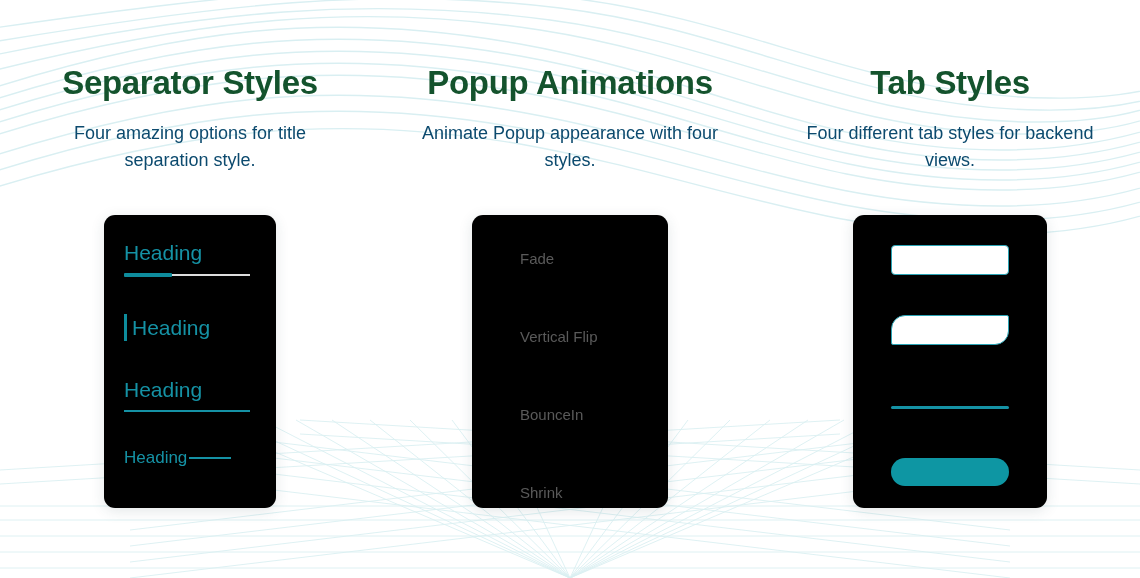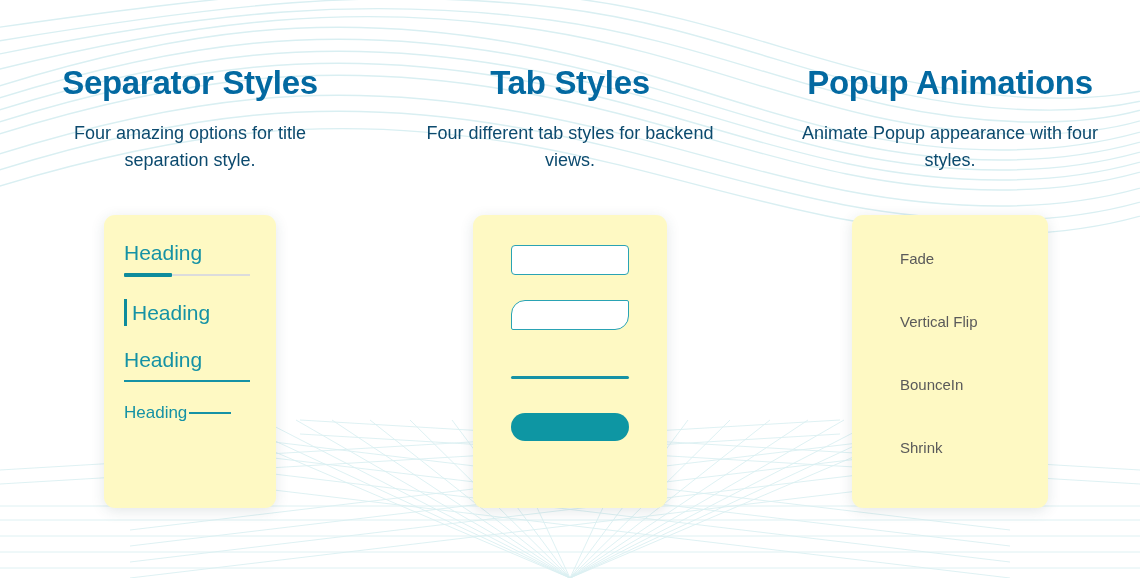--- a/index.html
+++ b/index.html
@@ -49,43 +49,44 @@
     display: flex;
     flex-direction: column;
     align-items: center;
     padding-top: 64px;
     box-sizing: border-box;
   }
 
   .col-title {
     font-size: 33px;
     font-weight: bold;
-    color: #0369a1;
+    color: #14532d;
     letter-spacing: -0.3px;
     line-height: 1.15;
     margin: 0 0 18px 0;
     text-align: center;
     white-space: nowrap;
   }
   .col-desc {
     font-size: 18px;
     color: #0c4a6e;
     line-height: 1.5;
     text-align: center;
     margin: 0;
     max-width: 300px;
   }
 
   
   .card {
-    background: #fef9c3;
+    background: #000000;
     border-radius: 11px;
     box-shadow: 0 3px 14px rgba(40, 70, 80, 0.13);
     box-sizing: border-box;
     position: relative;
+    gap: 15px;
   }
 
   .card-separators {
     width: 172px;
     height: 293px;
     margin-top: 41px;
     padding: 26px 20px 20px 20px;
     display: flex;
     flex-direction: column;
     justify-content: flex-start;
@@ -319,37 +320,37 @@
 
         <div class="sep-item sep-style-4">
           <span class="heading-text">Heading</span>
           <span class="inline-line"></span>
         </div>
 
       </div>
     </div>
 
     <div class="column">
+      <h2 class="col-title">Popup Animations</h2>
+      <p class="col-desc">Animate Popup appearance with four styles.</p>
+
+      <div class="card card-popups">
+        <div class="popup-item">Fade</div>
+        <div class="popup-item">Vertical Flip</div>
+        <div class="popup-item">BounceIn</div>
+        <div class="popup-item">Shrink</div>
+      </div>
+    </div>
+
+    <div class="column">
       <h2 class="col-title">Tab Styles</h2>
       <p class="col-desc">Four different tab styles for backend views.</p>
 
       <div class="card card-tabs">
         <div class="tab-shape tab-rect"></div>
         <div class="tab-shape tab-diag"></div>
         <div class="tab-shape tab-line"></div>
         <div class="tab-shape tab-pill"></div>
       </div>
     </div>
 
-    <div class="column">
-      <h2 class="col-title">Popup Animations</h2>
-      <p class="col-desc">Animate Popup appearance with four styles.</p>
-
-      <div class="card card-popups">
-        <div class="popup-item">Fade</div>
-        <div class="popup-item">Vertical Flip</div>
-        <div class="popup-item">BounceIn</div>
-        <div class="popup-item">Shrink</div>
-      </div>
-    </div>
-
   </div>
 </div>
 
 </body></html>

